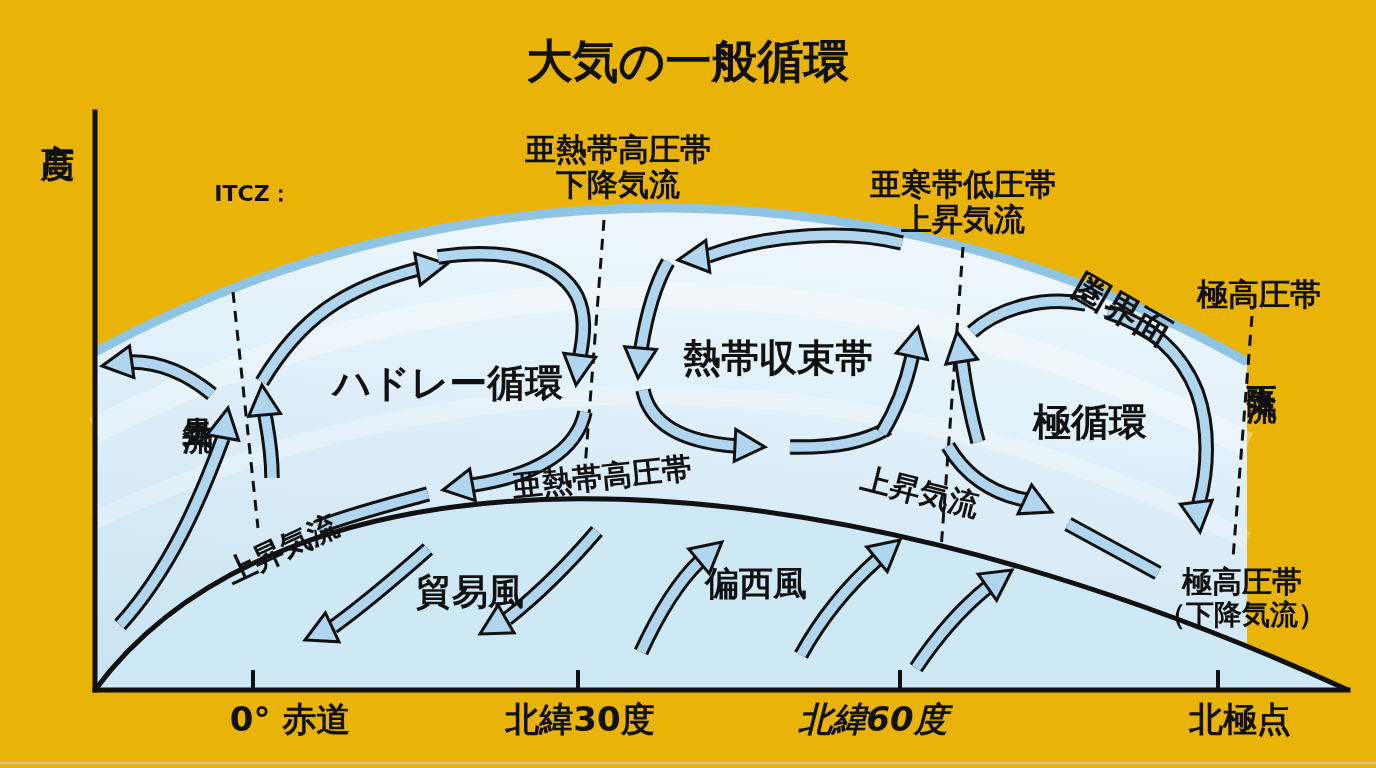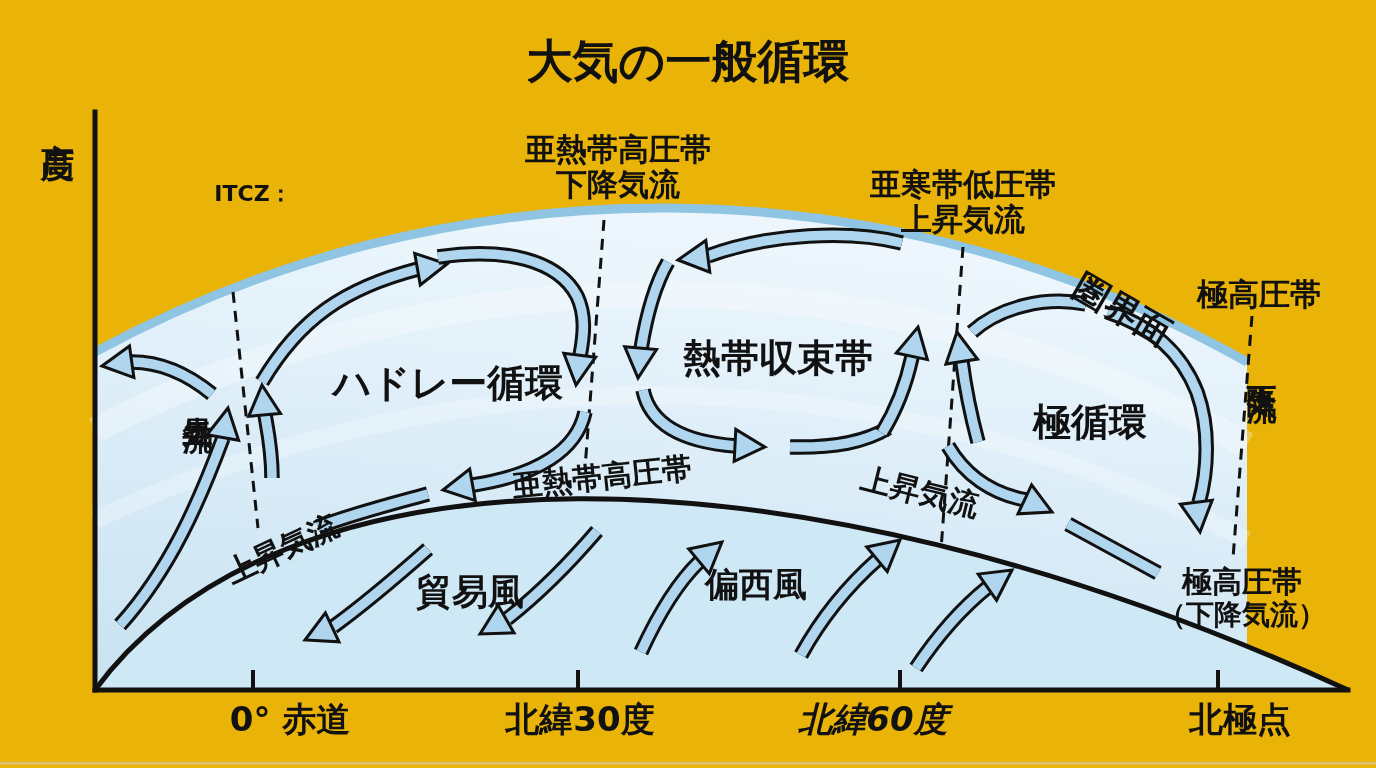--- a/index.html
+++ b/index.html
@@ -174,20 +174,20 @@
 <div class="lbl" style="left:920px;top:492px;font-size:30px;transform:translate(-50%,-50%) rotate(14deg);">上昇気流</div>
 
 <div class="lbl vert" style="left:1245px;top:362px;font-size:30px;">下降気流</div>
 
 <div class="lbl blk" style="left:1242px;top:565px;font-size:30px;">
   <div>極高圧帯</div>
   <div style="font-size:28px;">（下降気流）</div>
 </div>
 
 <div class="lbl c" style="left:470px;top:592px;font-size:36px;">貿易風</div>
-<div class="lbl c" style="left:756px;top:584px;font-size:34px;">偏西風</div>
+<div class="lbl c" style="left:756px;top:584px;font-size:34px;font-family:Liberation Serif, serif;">偏西風</div>
 
 <div class="lbl c" style="left:290px;top:719px;font-size:34px;">0° 赤道</div>
 <div class="lbl c" style="left:580px;top:719px;font-size:34px;">北緯30度</div>
 <div class="lbl c" style="left:873px;top:719px;font-size:34px;font-style:italic;">北緯60度</div>
 <div class="lbl c" style="left:1240px;top:719px;font-size:34px;">北極点</div>
 
 </div>
 
 </body></html>

